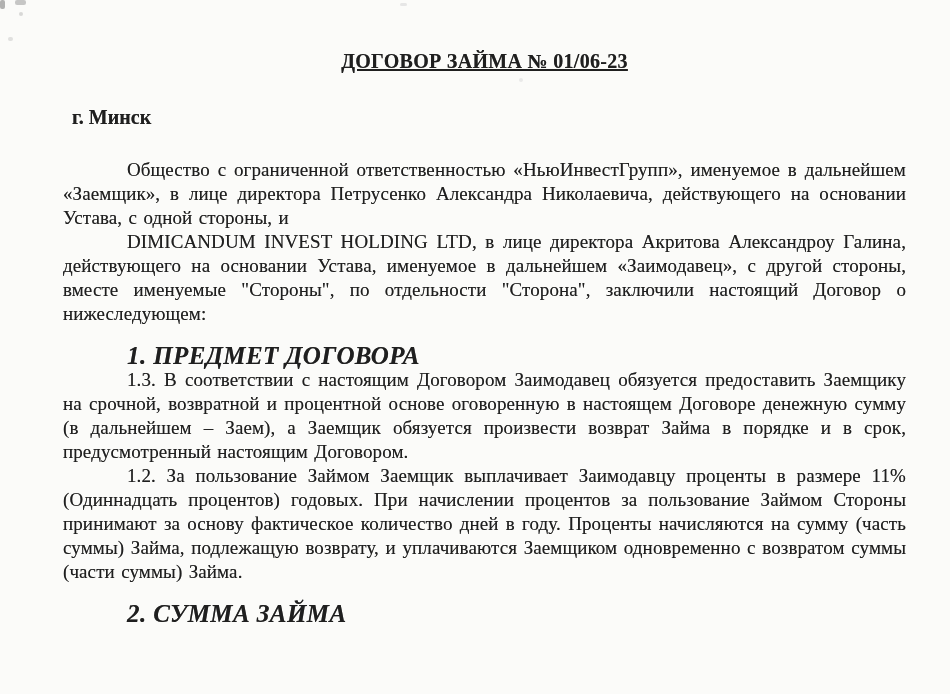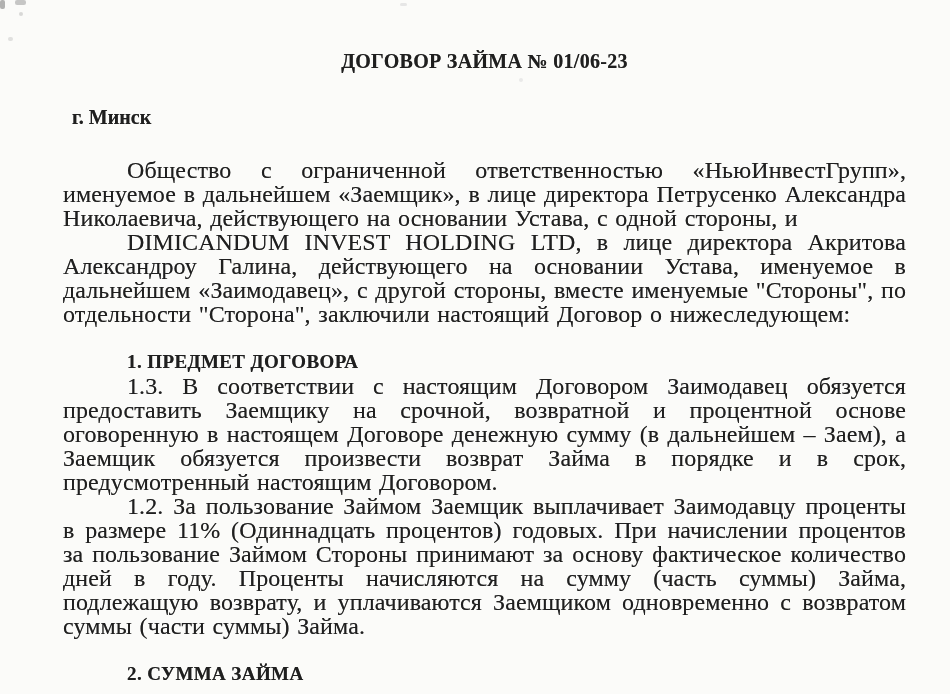--- a/index.html
+++ b/index.html
@@ -20,50 +20,52 @@
   .content {
     padding: 48px 44px 0 63px;
   }
   .doc-title {
     text-align: center;
     font-weight: bold;
     font-size: 20px;
     line-height: 26px;
     letter-spacing: 0.3px;
     text-shadow: 0 0 0.6px rgba(25,25,25,0.6);
+    text-decoration: underline;
   }
   .city-date {
     display: flex;
     font-weight: bold;
     font-size: 20px;
     line-height: 26px;
     margin-top: 30px;
     text-shadow: 0 0 0.6px rgba(25,25,25,0.6);
   }
   .city-date .place { padding-left: 9px; }
   .city-date .date  { padding-right: 18px; }
   .para {
     margin: 0;
-    font-size: 24px;
+    font-size: 19px;
     line-height: 24px;
     text-align: justify;
     text-indent: 64px;
     word-spacing: 1.5px;
     letter-spacing: 0.1px;
     text-shadow: 0 0 0.6px rgba(30,30,30,0.55);
   }
   .preamble-first { margin-top: 28px; }
   .heading {
-    margin: 24px 0 0 0;
-    font-size: 19px;
+    margin: 18px 0 0 0;
+    font-size: 25px;
     line-height: 24px;
     font-weight: bold;
     text-indent: 64px;
     letter-spacing: 0.4px;
     text-shadow: 0 0 0.6px rgba(25,25,25,0.6);
+    font-style: italic;
   }
   
   .speck {
     position: absolute;
     border-radius: 2px;
     pointer-events: none;
   }
   .speck-a { left: 0px;   top: 0px;  width: 5px;  height: 9px; background: #8a8a8a; opacity: 0.65; }
   .speck-b { left: 15px;  top: 0px;  width: 11px; height: 5px; background: #9a9a9a; opacity: 0.55; }
   .speck-c { left: 19px;  top: 12px; width: 4px;  height: 4px; background: #b5b5b5; opacity: 0.5; }

